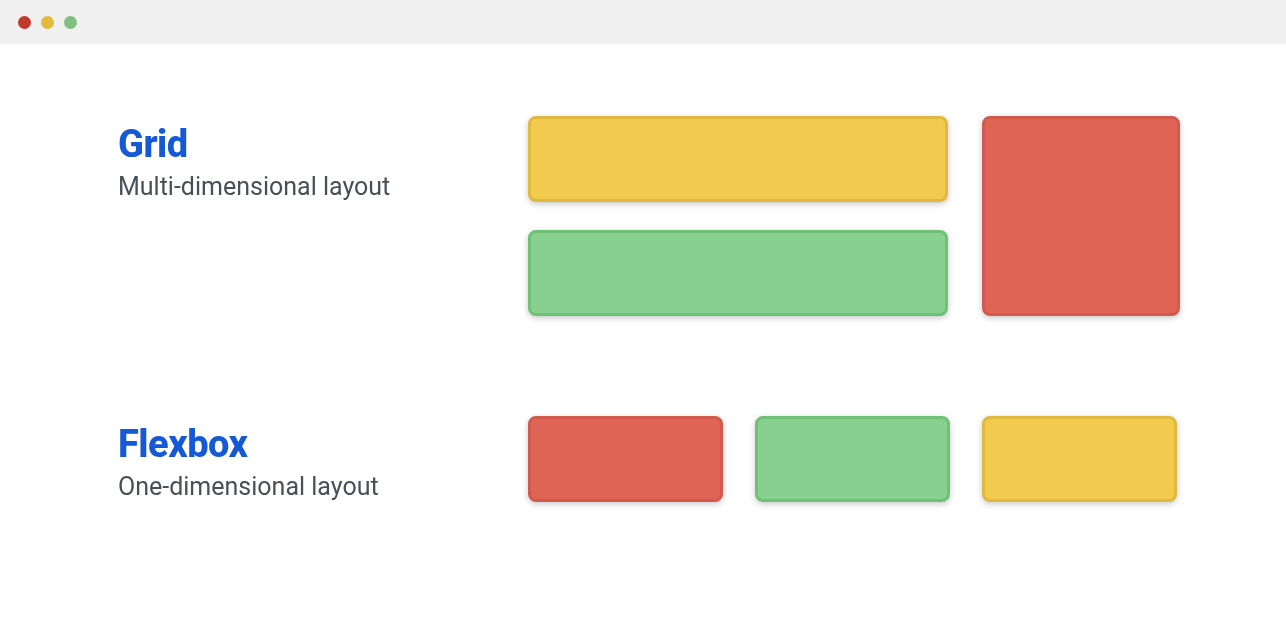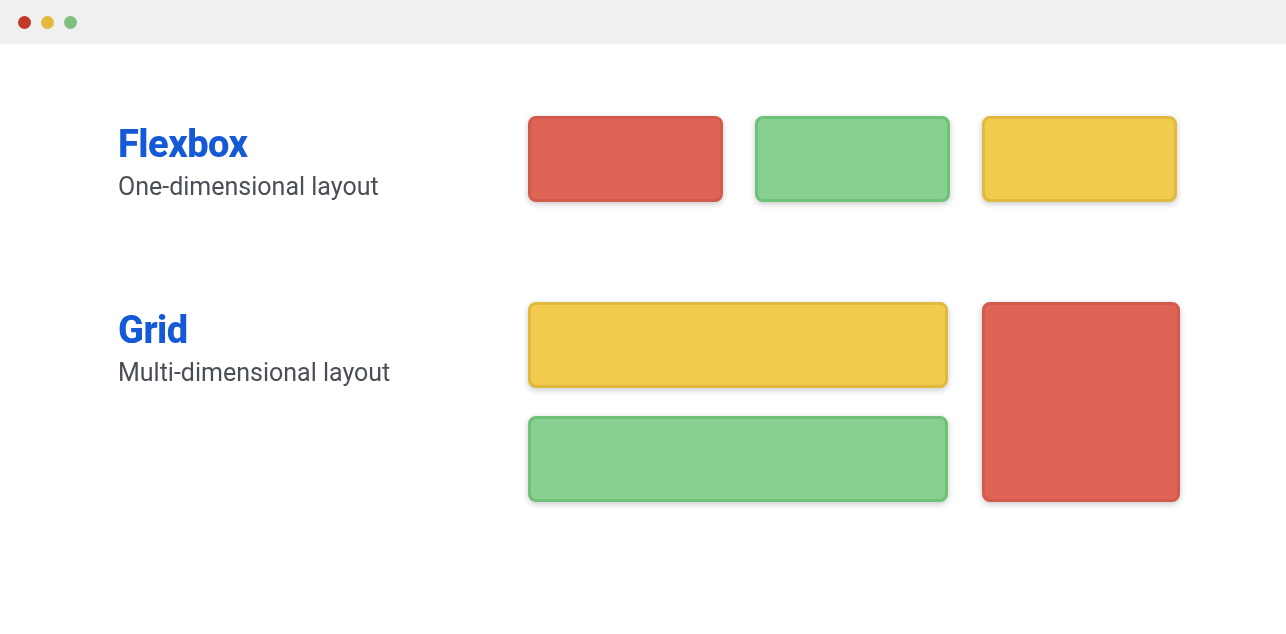--- a/index.html
+++ b/index.html
@@ -112,35 +112,35 @@
 <div class="titlebar">
   <div class="traffic-light tl-red"></div>
   <div class="traffic-light tl-yellow"></div>
   <div class="traffic-light tl-green"></div>
 </div>
 
 <div class="content">
 
   <div class="row">
     <div class="labels">
+      <div class="title">Grid</div>
+      <div class="subtitle">Multi-dimensional layout</div>
+    </div>
+    <div class="visual grid-demo">
+      <div class="box box-yellow grid-yellow"></div>
+      <div class="box box-green grid-green"></div>
+      <div class="box box-red grid-red"></div>
+    </div>
+  </div>
+
+  <div class="row">
+    <div class="labels">
       <div class="title">Flexbox</div>
       <div class="subtitle">One-dimensional layout</div>
     </div>
     <div class="visual flex-demo">
       <div class="box flex-box box-red"></div>
       <div class="box flex-box box-green"></div>
       <div class="box flex-box box-yellow"></div>
     </div>
   </div>
 
-  <div class="row">
-    <div class="labels">
-      <div class="title">Grid</div>
-      <div class="subtitle">Multi-dimensional layout</div>
-    </div>
-    <div class="visual grid-demo">
-      <div class="box box-yellow grid-yellow"></div>
-      <div class="box box-green grid-green"></div>
-      <div class="box box-red grid-red"></div>
-    </div>
-  </div>
-
 </div>
 
 </body></html>

